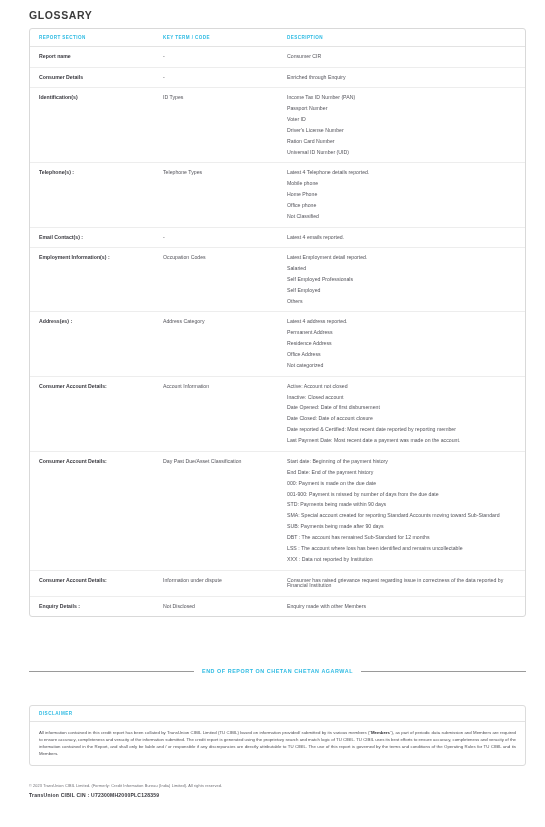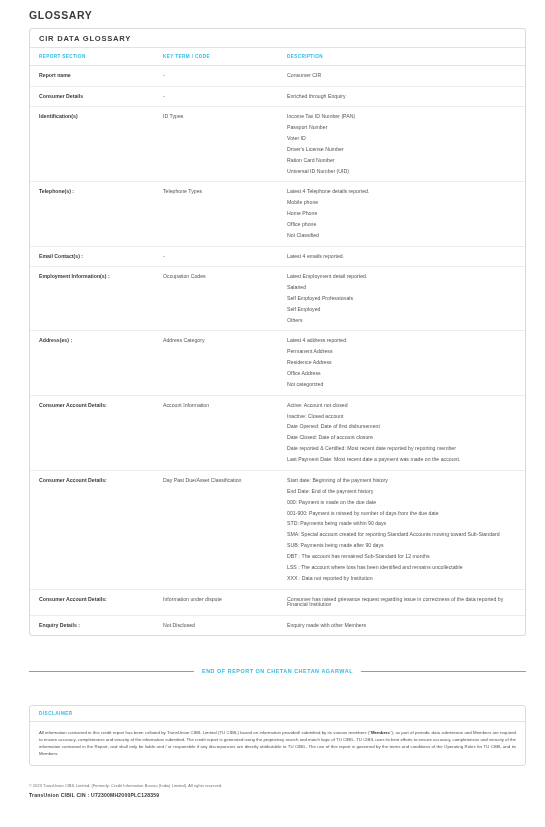--- a/index.html
+++ b/index.html
@@ -166,21 +166,20 @@
   }
 </style>
 </head>
 <body>
 
 <div class="page">
 
   <div class="section-title">GLOSSARY</div>
 
   <div class="card">
-    <div class="card-title">CIR DATA GLOSSARY</div>
 
     <table class="glossary">
       <colgroup>
           <col class="c1">
           <col class="c2">
           <col class="c3">
         </colgroup>
       <thead>
         <tr>
           <th class="h1">REPORT SECTION</th>

